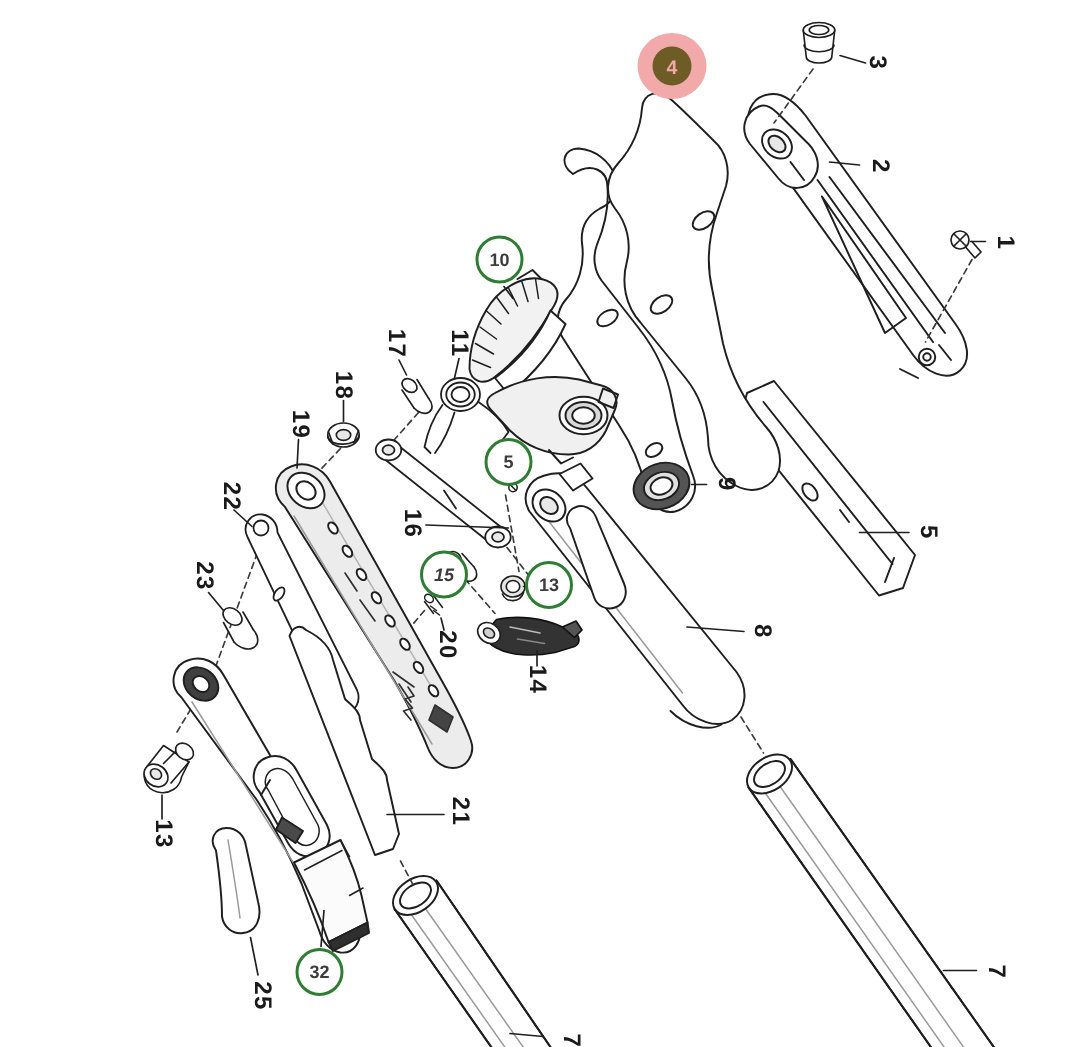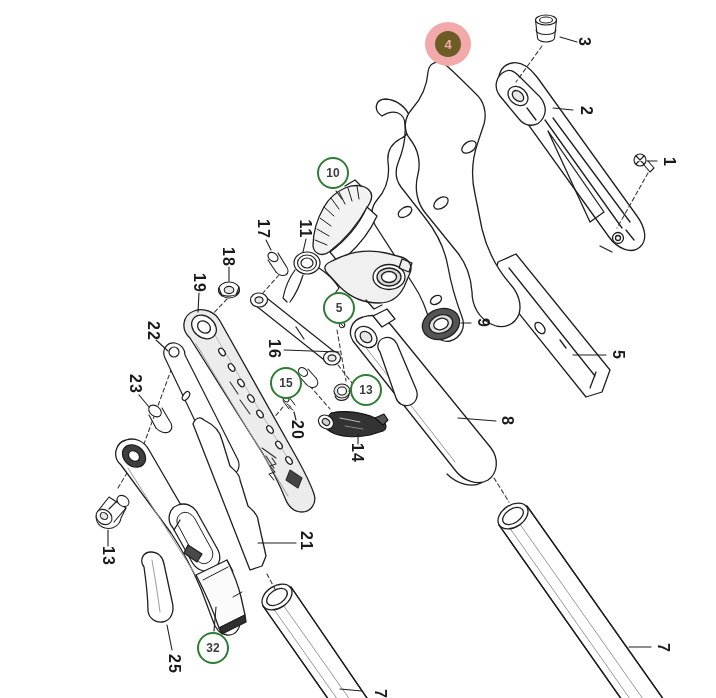--- a/index.html
+++ b/index.html
@@ -299,21 +299,21 @@
       </div>
       <div class="lbl" style="color: rgb(26, 26, 26); left: 618px; top: 355px;">5</div>
       <div class="lbl" style="color: rgb(26, 26, 26); left: 483px; top: 323px;">9</div>
       <div class="lbl-circled" style="border: 2.5px solid rgb(46, 125, 50); color: rgb(61, 61, 61); left: 333px; top: 173px;">10</div>
       <div class="lbl" style="color: rgb(26, 26, 26); left: 305px; top: 229px;">11</div>
       <div class="lbl" style="color: rgb(26, 26, 26); left: 263px; top: 229px;">17</div>
       <div class="lbl" style="color: rgb(26, 26, 26); left: 228px; top: 257px;">18</div>
       <div class="lbl" style="color: rgb(26, 26, 26); left: 199px; top: 283px;">19</div>
       <div class="lbl-circled" style="border: 2.5px solid rgb(46, 125, 50); color: rgb(61, 61, 61); left: 339px; top: 308px;">5</div>
       <div class="lbl" style="color: rgb(26, 26, 26); left: 274px; top: 349px;">16</div>
-      <div class="lbl-circled" style="border: 2.5px solid rgb(46, 125, 50); color: rgb(61, 61, 61); left: 286px; top: 383px;">15</div>
+      <div class="lbl-circled" style="border: 2.5px solid rgb(46, 125, 50); color: rgb(61, 61, 61); left: 296px; top: 383px; font-style: italic;">15</div>
       <div class="lbl-circled" style="border: 2.5px solid rgb(46, 125, 50); color: rgb(61, 61, 61); left: 366px; top: 390px;">13</div>
       <div class="lbl" style="color: rgb(26, 26, 26); left: 297px; top: 430px;">20</div>
       <div class="lbl" style="color: rgb(26, 26, 26); left: 357px; top: 453px;">14</div>
       <div class="lbl" style="color: rgb(26, 26, 26); left: 507px; top: 421px;">8</div>
       <div class="lbl" style="color: rgb(26, 26, 26); left: 153px; top: 331px;">22</div>
       <div class="lbl" style="color: rgb(26, 26, 26); left: 135px; top: 384px;">23</div>
       <div class="lbl" style="color: rgb(26, 26, 26); left: 108px; top: 556px;">13</div>
       <div class="lbl" style="color: rgb(26, 26, 26); left: 306px; top: 541px;">21</div>
       <div class="lbl-circled" style="border: 2.5px solid rgb(46, 125, 50); color: rgb(61, 61, 61); left: 213px; top: 648px;">32</div>
       <div class="lbl" style="color: rgb(26, 26, 26); left: 174px; top: 664px;">25</div>

